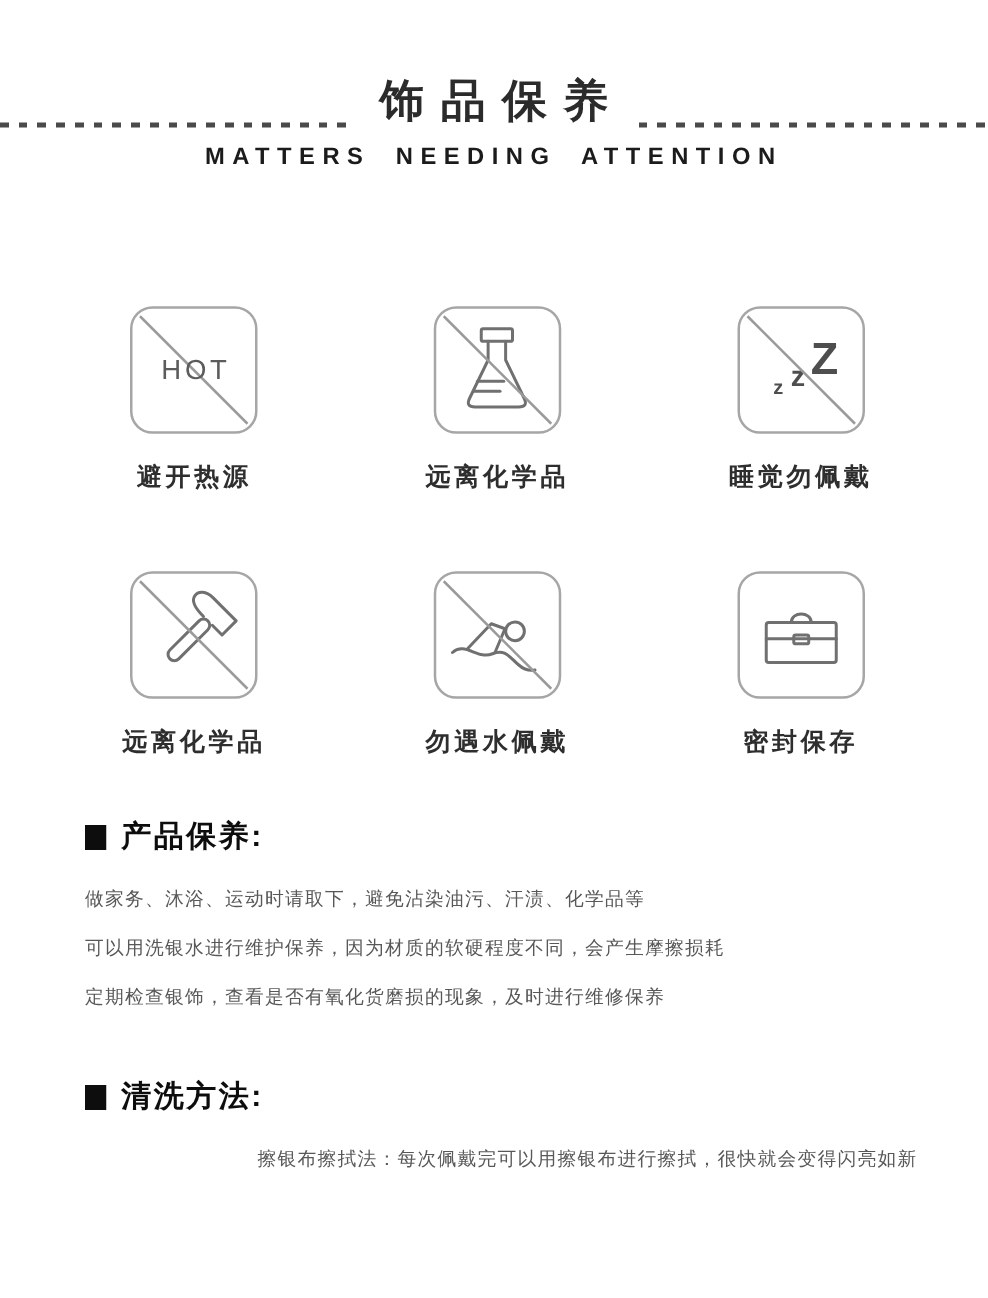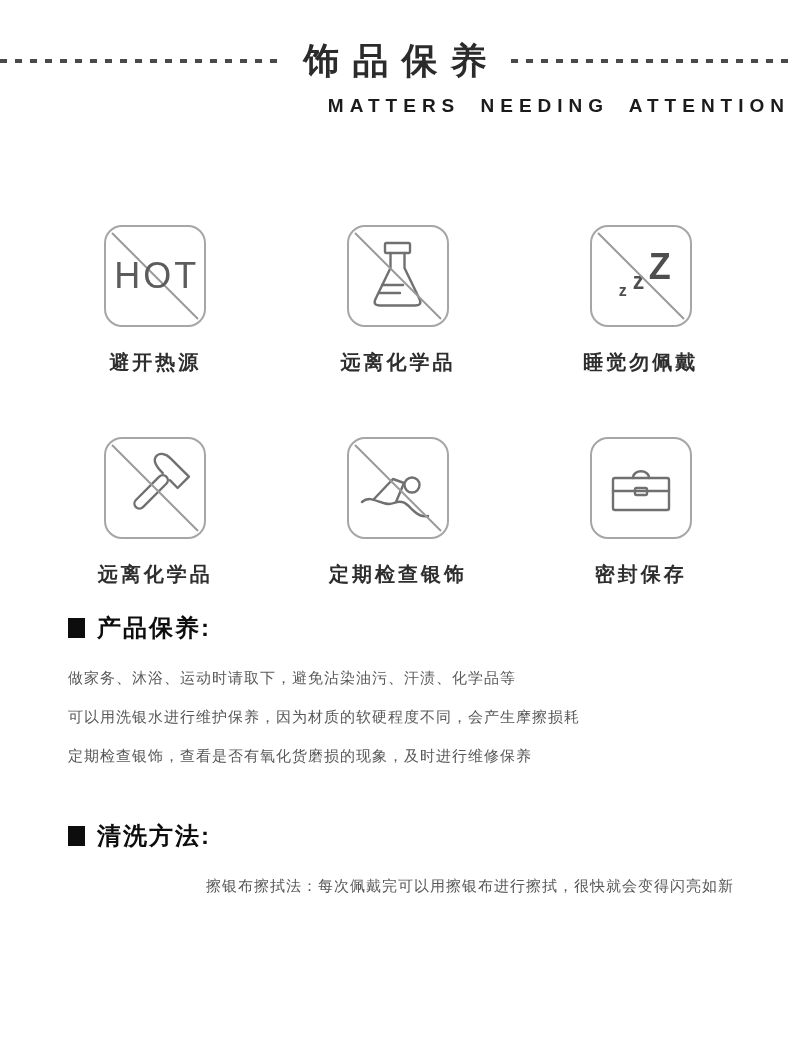--- a/index.html
+++ b/index.html
@@ -5,34 +5,34 @@
   * { box-sizing: border-box; }
   html, body { margin: 0; padding: 0; }
   body {
     width: 790px; height: 1038px;
     background: #ffffff;
     font-family: "Liberation Sans", sans-serif;
   }
   .page { position: relative; width: 790px; height: 1038px; background: #fff; overflow: hidden; }
 
   
-  .title-row { display: flex; align-items: center; padding-top: 40px; }
+  .title-row { display: flex; align-items: flex-end; padding-top: 60px; }
   .dash-line {
     flex: 1; height: 4.5px;
     background: repeating-linear-gradient(90deg, #4a4a4a 0 7px, transparent 7px 15px);
   }
   .dash-left { margin-right: 24px; }
   .dash-right { margin-left: 24px; }
   .page-title {
     font-size: 36px; font-weight: 600; color: #2b2b2b;
     letter-spacing: 13px; margin-right: -13px; line-height: 42px;
     white-space: nowrap;
   }
   .subtitle {
-    margin-top: 13px; text-align: right;
+    margin-top: 13px; text-align: center;
     font-size: 19px; font-weight: 700; color: #1b1b1b;
     letter-spacing: 6px; word-spacing: 9px;
   }
 
   
   .icon-grid {
     margin-top: 108px;
     display: grid; grid-template-columns: 1fr 1fr 1fr;
     row-gap: 62px;
     padding: 0 28px 0 34px;
@@ -41,36 +41,36 @@
   .icon-cell { display: flex; flex-direction: column; align-items: center; }
   .icon-box {
     position: relative; width: 102px; height: 102px;
     border: 2px solid #a6a6a6; border-radius: 18px;
     display: flex; align-items: center; justify-content: center;
   }
   .icon-box svg.glyph-svg, .icon-box svg.cross-svg {
     position: absolute; left: 0; top: 0; width: 98px; height: 98px;
   }
   .hot-text {
-    font-size: 36px; color: #5c5c5c; letter-spacing: 3px; margin-right: -3px;
+    font-size: 22px; color: #5c5c5c; letter-spacing: 3px; margin-right: -3px;
     font-weight: 400; z-index: 1;
   }
   .zzz-wrap { position: absolute; left: 0; top: 0; width: 98px; height: 98px; }
   .zzz-wrap span { position: absolute; font-weight: 700; color: #4e4e4e; line-height: 1; }
   .z-small  { font-size: 16px; left: 27px; top: 56px; }
   .z-mid    { font-size: 23px; left: 41px; top: 43px; }
   .z-large  { font-size: 36px; left: 57px; top: 22px; }
   .icon-label {
     margin-top: 22px; font-size: 20px; font-weight: 600;
     color: #2e2e2e; letter-spacing: 3px; line-height: 26px; white-space: nowrap;
   }
 
   
   .section { padding-left: 68px; padding-right: 56px; }
-  .section-care  { margin-top: 26px; }
+  .section-care  { margin-top: 48px; }
   .section-clean { margin-top: 46px; text-align: right; }
   .section-heading { display: flex; align-items: center; }
   .bullet-square { width: 17px; height: 20px; background: #0d0d0d; margin-right: 12px; flex: none; }
   .heading-text {
     font-size: 24px; font-weight: 700; color: #0d0d0d;
     letter-spacing: 2px; line-height: 30px;
   }
   .section-body { margin-top: 15px; }
   .section-body p {
     margin: 0; font-size: 15px; line-height: 39px;
@@ -147,21 +147,21 @@
       <div class="icon-box">
         <svg class="glyph-svg" viewBox="0 0 98 98">
           <g fill="none" stroke="#707070" stroke-width="2.4" stroke-linecap="round" stroke-linejoin="round">
             <circle cx="63" cy="46" r="7.5"></circle>
             <path d="M25,60 L44,40 L55,44 L47,63"></path>
             <path d="M13,63 C23,54 33,69 45,64 C55,60 58,66 66,73 C70,76.5 74,78 79,77"></path>
           </g>
           <line x1="6" y1="6" x2="92" y2="92" stroke="#9a9a9a" stroke-width="2"></line>
         </svg>
       </div>
-      <div class="icon-label">定期检查银饰</div>
+      <div class="icon-label">勿遇水佩戴</div>
     </div>
 
     <div class="icon-cell">
       <div class="icon-box">
         <svg class="glyph-svg" viewBox="0 0 98 98">
           <g fill="none" stroke="#707070" stroke-width="2.4" stroke-linecap="round" stroke-linejoin="round">
             <path d="M41,39 C41,30 57,30 57,39"></path>
             <rect x="21" y="39" width="56" height="32" rx="2"></rect>
             <line x1="21" y1="52" x2="77" y2="52"></line>
             <rect x="43" y="49" width="12" height="7" rx="1.5"></rect>

